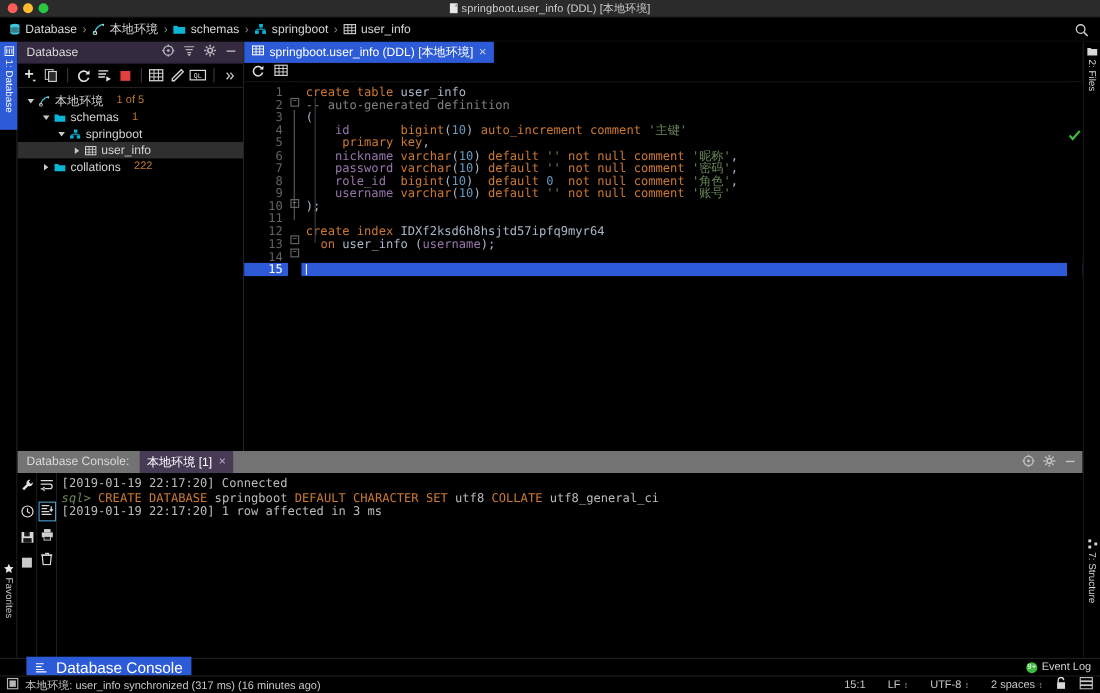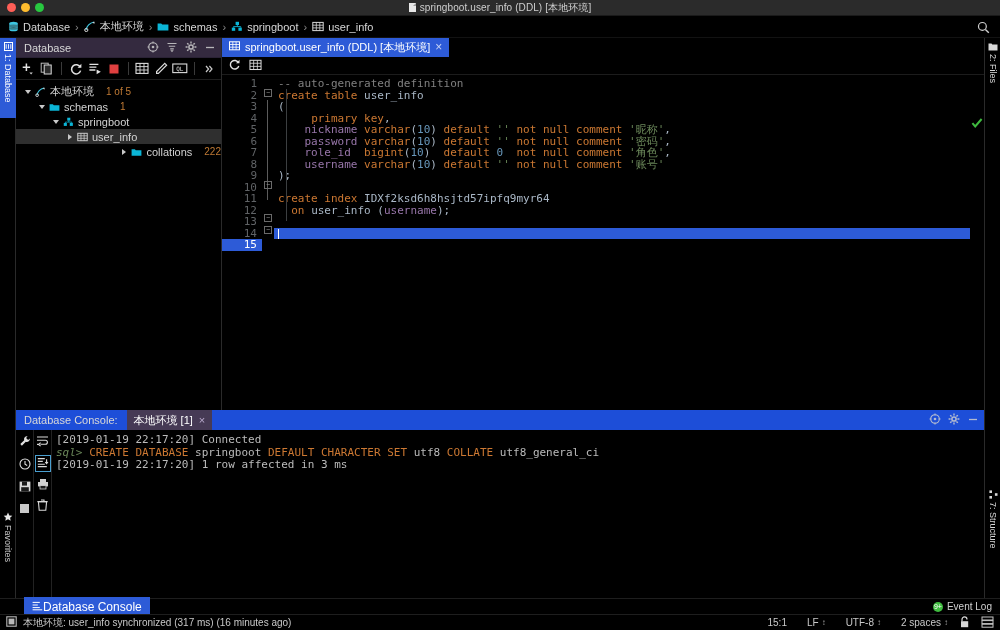--- a/index.html
+++ b/index.html
@@ -153,21 +153,21 @@
   .str { color: #6a8759; }
   .pl  { color: #a9b7c6; }
   .markers { position: absolute; right: 0; top: 0; width: 14px; height: 335px; background: #000; }
   .check { position: absolute; right: 1px; top: 42px; }
 
   
   .console {
     position: absolute; left: 16px; top: 410px; width: 968px; height: 188px; background: #000;
   }
   .con-head {
-    height: 20px; background: #1d4ed8; display: flex; align-items: center;
+    height: 20px; background: #737373; display: flex; align-items: center;
     padding: 0 5px 0 8px;
   }
   .con-label { font-size: 11px; color: #d8d8d8; }
   .con-tab {
     background: #463a55; color: #fff; font-size: 11px; padding: 3px 7px;
     margin-left: 9px; display: flex; align-items: center; gap: 6px;
   }
   .con-tab .x { color: #b9a9cc; font-size: 11px; line-height: 1; }
   .con-spacer { flex: 1; }
   .con-body { display: flex; height: 168px; }
@@ -194,22 +194,22 @@
     position: absolute; right: 0; top: 20px; width: 10px; height: 168px; background: #000;
   }
 
   
   .bottombar {
     position: absolute; left: 0; top: 598px; width: 1000px; height: 16px;
     background: #000; display: flex; align-items: center;
     border-top: 1px solid #1e1e1e;
   }
   .bb-tab {
-    background: #2d5bd7; color: #fff; font-size: 12px; height: 20px;
-    display: flex; align-items: center; gap: 0; padding: 0 8px; margin-left: 24px;
+    background: #2d5bd7; color: #fff; font-size: 14px; height: 20px;
+    display: flex; align-items: center; gap: 8px; padding: 0 8px; margin-left: 24px;
   }
   .bb-spacer { flex: 1; }
   .evt { display: flex; align-items: center; gap: 4px; font-size: 10px; color: #d0d0d0; padding-right: 8px; }
   .evt-dot {
     width: 10px; height: 10px; border-radius: 50%; background: #3fbb3f; color: #fff;
     font-size: 7px; display: flex; align-items: center; justify-content: center;
   }
   .statusbar {
     position: absolute; left: 0; top: 614px; width: 1000px; height: 16px;
     background: #000; display: flex; align-items: center; padding: 0 6px;
@@ -471,21 +471,21 @@
             <span class="tri tri-r"></span>
           </span>
           <span class="tico">
             <svg width="11" height="10" viewBox="0 0 12 11">
               <rect x=".8" y="1.4" width="10.4" height="8.2" fill="none" stroke="#d8d8d8" stroke-width="1"></rect>
               <path d="M.8 4.2h10.4M.8 6.9h10.4M4.3 1.4v8.2M7.8 1.4v8.2" stroke="#d8d8d8" stroke-width=".8"></path>
             </svg>
           </span>
           <span class="tlabel">user_info</span>
         </div>
-        <div class="trow" style="padding-left: 20px; justify-content: flex-end;">
+        <div class="trow" style="padding-left: 20px;">
           <span class="tw">
             <span class="tri tri-r"></span>
           </span>
           <span class="tico">
             <svg width="11" height="10" viewBox="0 0 12 11">
               <path d="M.6 2.4h3.6l1 1.2h6.2v6H.6z" fill="#0bb5d6"></path>
             </svg>
           </span>
           <span class="tlabel">collations</span>
           <span class="tcount">222</span>
@@ -541,23 +541,24 @@
         </div>
       <div class="foldbar">
         <div class="fold" style="top: 14px;">−</div>
         <div class="fold line" style="top: 25px; height: 100px;"></div>
         <div class="fold" style="top: 106px;">−</div>
         <div class="fold" style="top: 139px;">−</div>
         <div class="fold" style="top: 151px;">−</div>
       </div>
       <div class="codecol" id="code">
         <div class="ind-guide"></div>
-      <div class="cl"><span class="cm">-- auto-generated definition</span></div>
-          <div class="cl"><span class="kw">create table </span><span class="id">user_info</span></div>
+      <div class="cl"><span class="kw">create table </span><span class="id">user_info</span></div>
+          <div class="cl"><span class="cm">-- auto-generated definition</span></div>
           <div class="cl"><span class="pl">(</span></div>
+          <div class="cl"><span class="pl">    </span><span class="col">id</span><span class="pl">       </span><span class="kw">bigint</span><span class="pl">(</span><span class="num">10</span><span class="pl">) </span><span class="kw">auto_increment comment </span><span class="str">'主键'</span></div>
           <div class="cl"><span class="pl">     </span><span class="kw">primary key</span><span class="pl">,</span></div>
           <div class="cl"><span class="pl">    </span><span class="col">nickname</span><span class="pl"> </span><span class="kw">varchar</span><span class="pl">(</span><span class="num">10</span><span class="pl">) </span><span class="kw">default </span><span class="str">''</span><span class="pl"> </span><span class="kw">not null comment </span><span class="str">'昵称'</span><span class="pl">,</span></div>
           <div class="cl"><span class="pl">    </span><span class="col">password</span><span class="pl"> </span><span class="kw">varchar</span><span class="pl">(</span><span class="num">10</span><span class="pl">) </span><span class="kw">default </span><span class="str">''</span><span class="pl"> </span><span class="kw">not null comment </span><span class="str">'密码'</span><span class="pl">,</span></div>
           <div class="cl"><span class="pl">    </span><span class="col">role_id</span><span class="pl">  </span><span class="kw">bigint</span><span class="pl">(</span><span class="num">10</span><span class="pl">)  </span><span class="kw">default </span><span class="num">0</span><span class="pl">  </span><span class="kw">not null comment </span><span class="str">'角色'</span><span class="pl">,</span></div>
           <div class="cl"><span class="pl">    </span><span class="col">username</span><span class="pl"> </span><span class="kw">varchar</span><span class="pl">(</span><span class="num">10</span><span class="pl">) </span><span class="kw">default </span><span class="str">''</span><span class="pl"> </span><span class="kw">not null comment </span><span class="str">'账号'</span></div>
           <div class="cl"><span class="pl">);</span></div>
           <div class="cl"><span class="pl"></span></div>
           <div class="cl"><span class="kw">create index </span><span class="id">IDXf2ksd6h8hsjtd57ipfq9myr64</span></div>
           <div class="cl"><span class="pl">  </span><span class="kw">on </span><span class="id">user_info </span><span class="pl">(</span><span class="col">username</span><span class="pl">);</span></div>
           <div class="cl"><span class="pl"></span></div>

